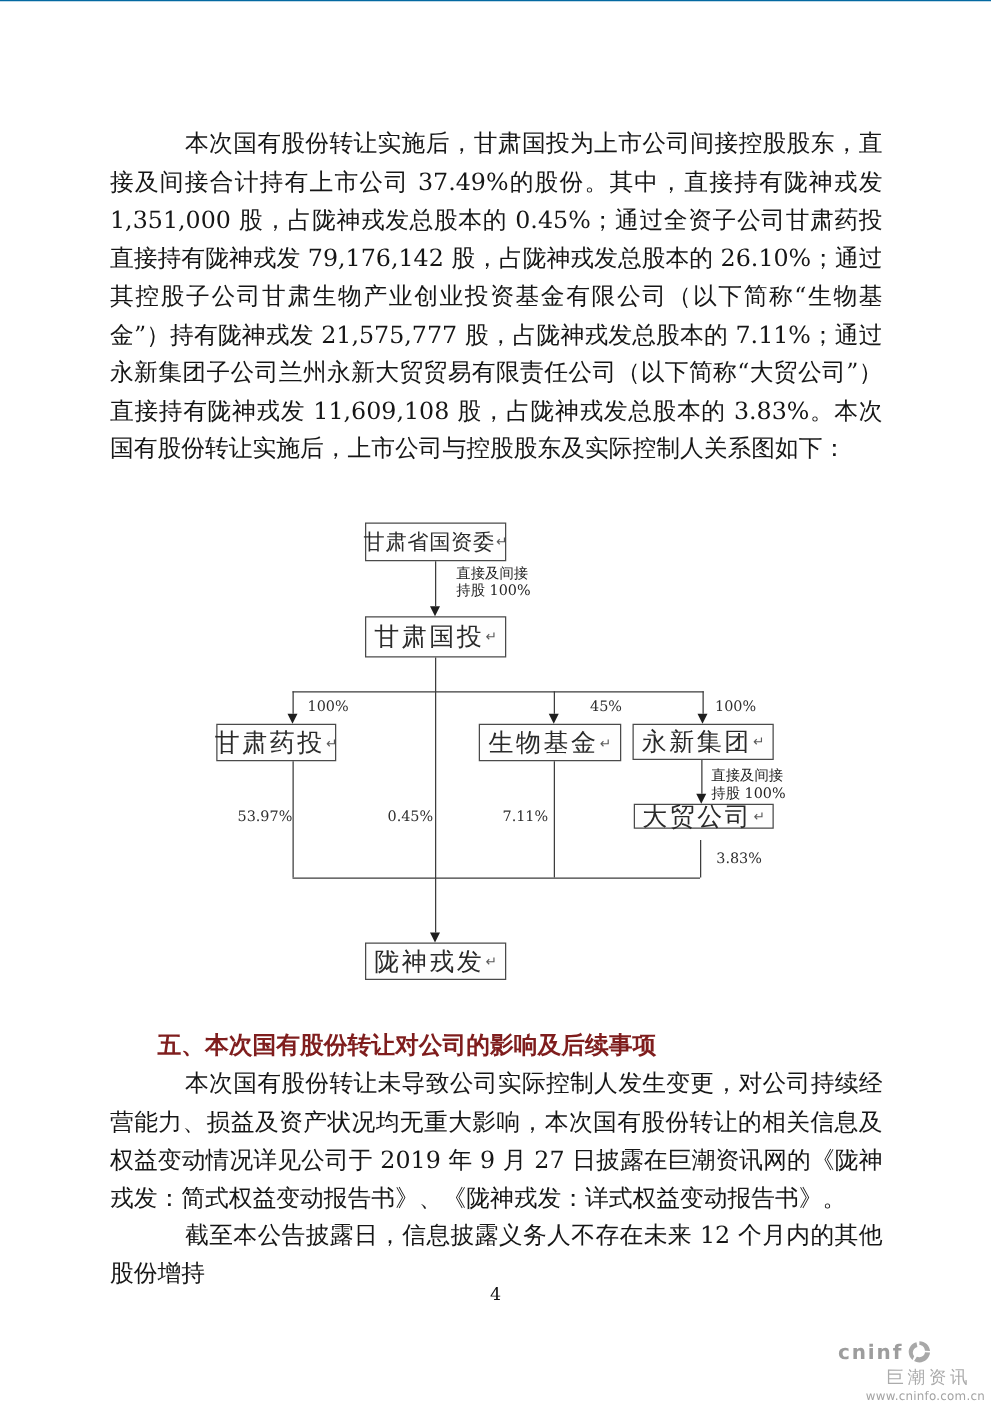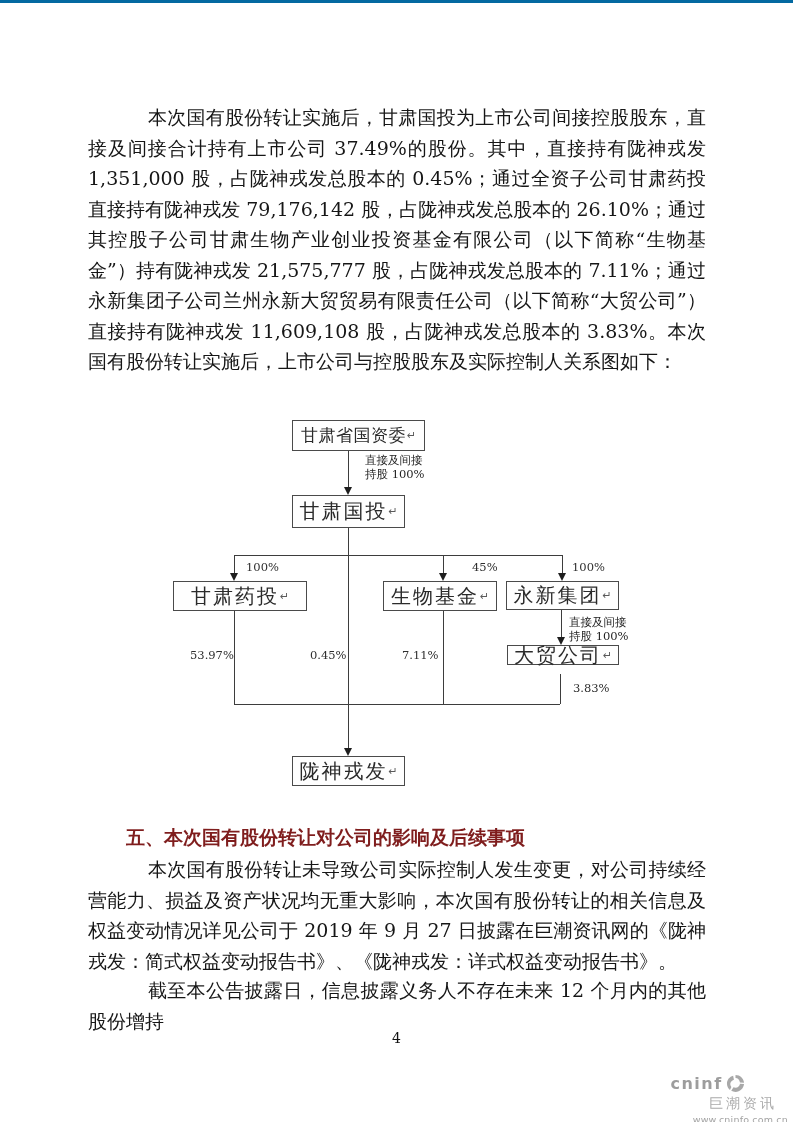--- a/index.html
+++ b/index.html
@@ -4,21 +4,21 @@
 <style>
   html, body { margin:0; padding:0; background:#ffffff; }
   .page {
     position: relative;
     width: 793px;
     height: 1122px;
     background: #ffffff;
     font-family: "DejaVu Serif", serif;
     color: #141414;
     overflow: hidden;
-    border-top: 3px solid #0369a1;
+    border-top: 1px solid #0369a1;
     box-sizing: border-box;
   }
   .para {
     position: absolute;
     left: 88px;
     width: 618px;
     margin: 0;
     font-size: 19px;
     line-height: 30.5px;
     text-align: justify;
@@ -109,29 +109,29 @@
 </style>
 </head>
 <body>
 
 <div class="page">
 
   <p class="para indent" id="p1">本次国有股份转让实施后，甘肃国投为上市公司间接控股股东，直接及间接合计持有上市公司 37.49%的股份。其中，直接持有陇神戎发 1,351,000 股，占陇神戎发总股本的 0.45%；通过全资子公司甘肃药投直接持有陇神戎发 79,176,142 股，占陇神戎发总股本的 26.10%；通过其控股子公司甘肃生物产业创业投资基金有限公司（以下简称“生物基金”）持有陇神戎发 21,575,777 股，占陇神戎发总股本的 7.11%；通过永新集团子公司兰州永新大贸贸易有限责任公司（以下简称“大贸公司”）直接持有陇神戎发 11,609,108 股，占陇神戎发总股本的 3.83%。本次国有股份转让实施后，上市公司与控股股东及实际控制人关系图如下：</p>
 
   <div class="diagram">
 
-    <div class="dbox small" style="left:292px; top:417px; width:133px; height:31px;">
+    <div class="dbox small" style="left:292px; top:417px; width:113px; height:31px;">
       <span>甘肃省国资委</span>
         <span class="crlf">↵</span>
     </div>
     <div class="dbox" style="left:292px; top:492px; width:113px; height:33px;">
       <span>甘肃国投</span>
         <span class="crlf">↵</span>
     </div>
-    <div class="dbox" style="left:173px; top:578px; width:134px; height:30px;">
+    <div class="dbox" style="left:173px; top:578px; width:96px; height:30px;">
       <span>甘肃药投</span>
         <span class="crlf">↵</span>
     </div>
     <div class="dbox" style="left:383px; top:578px; width:114px; height:30px;">
       <span>生物基金</span>
         <span class="crlf">↵</span>
     </div>
     <div class="dbox" style="left:506px; top:578px; width:113px; height:29px;">
       <span>永新集团</span>
         <span class="crlf">↵</span>

